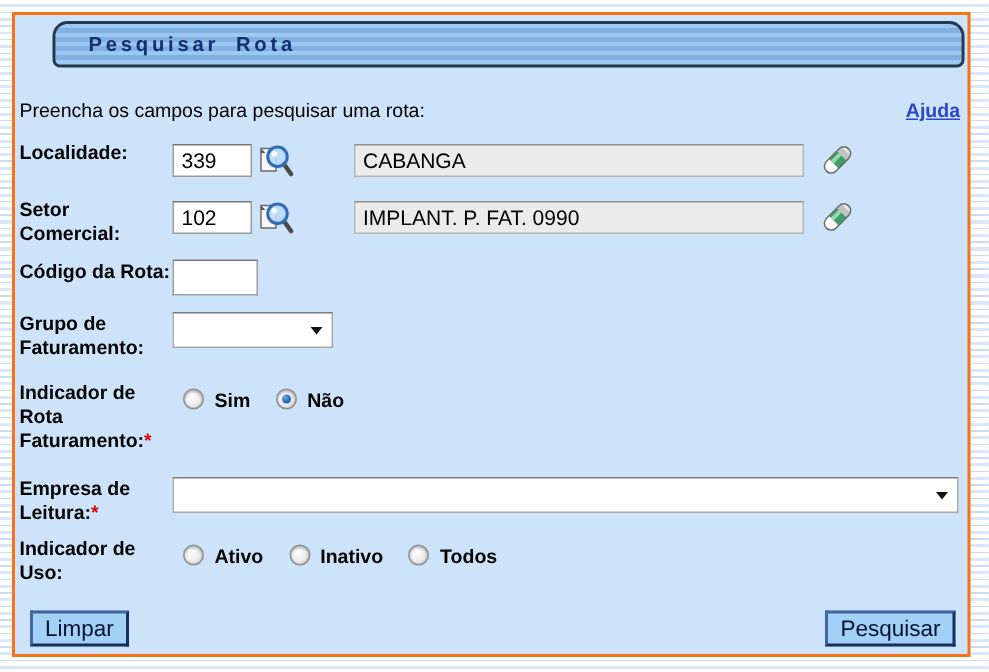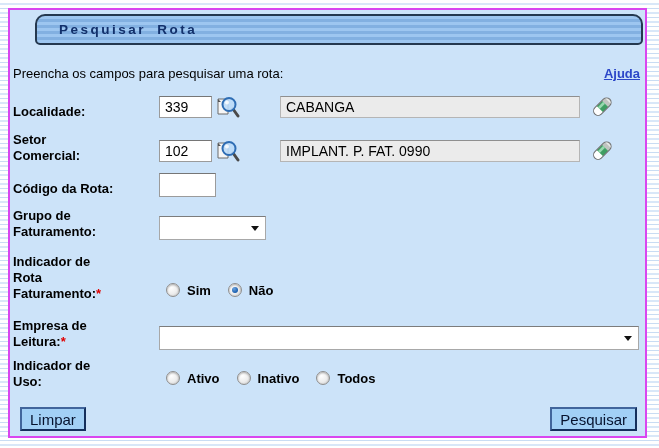--- a/index.html
+++ b/index.html
@@ -3,36 +3,36 @@
 <meta charset="utf-8">
 <style>
   html,body{margin:0;padding:0;}
   body{
     width:659px;height:448px;position:relative;overflow:hidden;
     font-family:"Liberation Sans","DejaVu Sans",sans-serif;
     background:repeating-linear-gradient(180deg,#ffffff 0px,#ffffff 3px,#d9e7f8 3px,#d9e7f8 5px,#ffffff 5px,#ffffff 8px,#c9dcf3 8px,#c9dcf3 9px);
   }
   .panel{
     position:absolute;left:8px;top:8px;width:635px;height:426px;
-    border:2px solid #d946ef;background:#cce3f9;
+    border:2px solid #f97316;background:#cce3f9;
   }
   .panel-header{
     margin:4px 2px 0 25px;height:27px;
     border:2px solid #24384f;border-radius:10px 10px 5px 5px;
     background:repeating-linear-gradient(180deg,#9dc6f0 0px,#9dc6f0 3px,#82b0e1 3px,#82b0e1 6px);
     display:flex;align-items:center;padding-left:22px;
   }
   .panel-title{
     font-size:13.5px;font-weight:bold;color:#12306b;
     letter-spacing:2.5px;word-spacing:5px;
   }
   .intro-row{display:flex;justify-content:space-between;align-items:center;margin:21px 5px 0 3px;}
   .intro-text{font-size:13px;color:#000;}
   .help-link{font-size:13px;font-weight:bold;color:#2b46c8;text-decoration:underline;cursor:pointer;}
-  .form-row{display:flex;align-items:flex-end;margin-left:3px;gap:44px;}
+  .form-row{display:flex;align-items:flex-start;margin-left:3px;}
   .flabel{width:102px;flex:none;font-weight:bold;font-size:13px;line-height:16px;color:#000;}
   .req{color:#e00000;font-weight:bold;}
   .fctrl{display:flex;align-items:center;flex:1;min-height:24px;}
   .code-input{
     width:44px;height:20px;border:1px solid #9b9b9b;border-top-color:#767676;
     font-family:"Liberation Sans",sans-serif;font-size:14px;padding:0 2px 0 5px;background:#fff;color:#000;
   }
   .ro-field{
     width:288px;height:20px;background:#ebebeb;border:1px solid #b5b5b5;border-top-color:#8f8f8f;
     font-family:"Liberation Sans",sans-serif;font-size:14px;padding:0 5px;color:#000;margin-left:36px;

